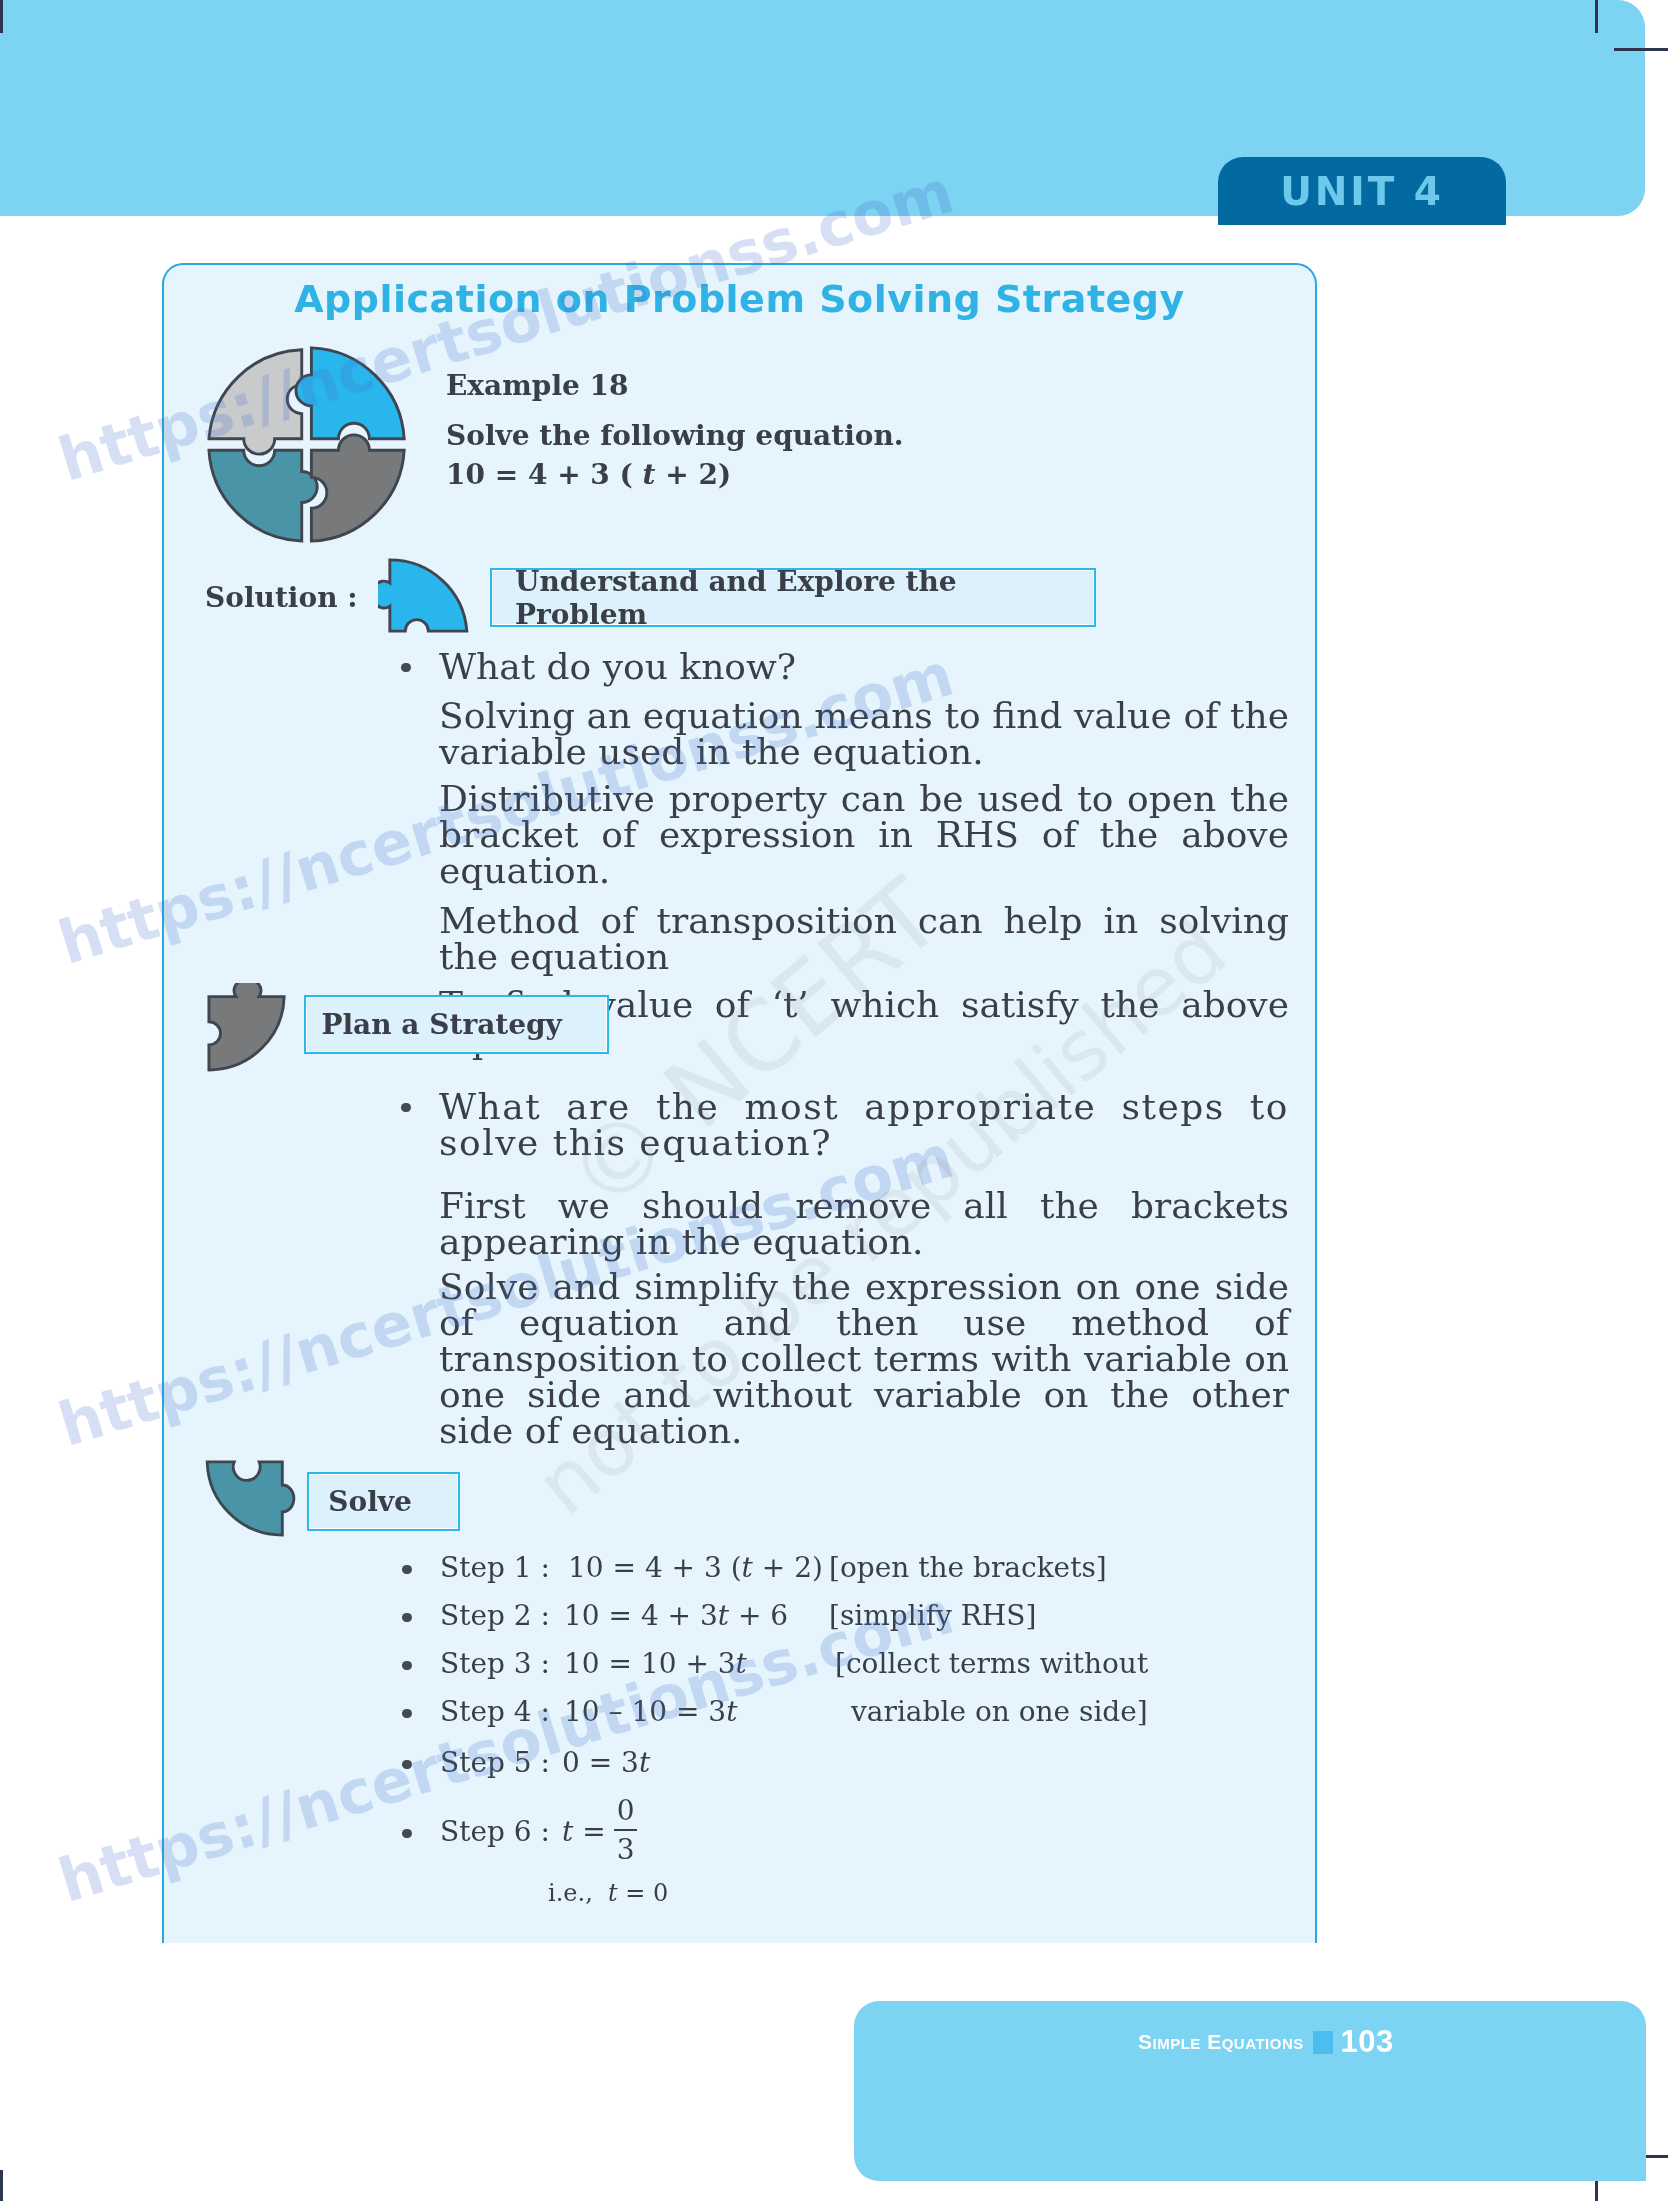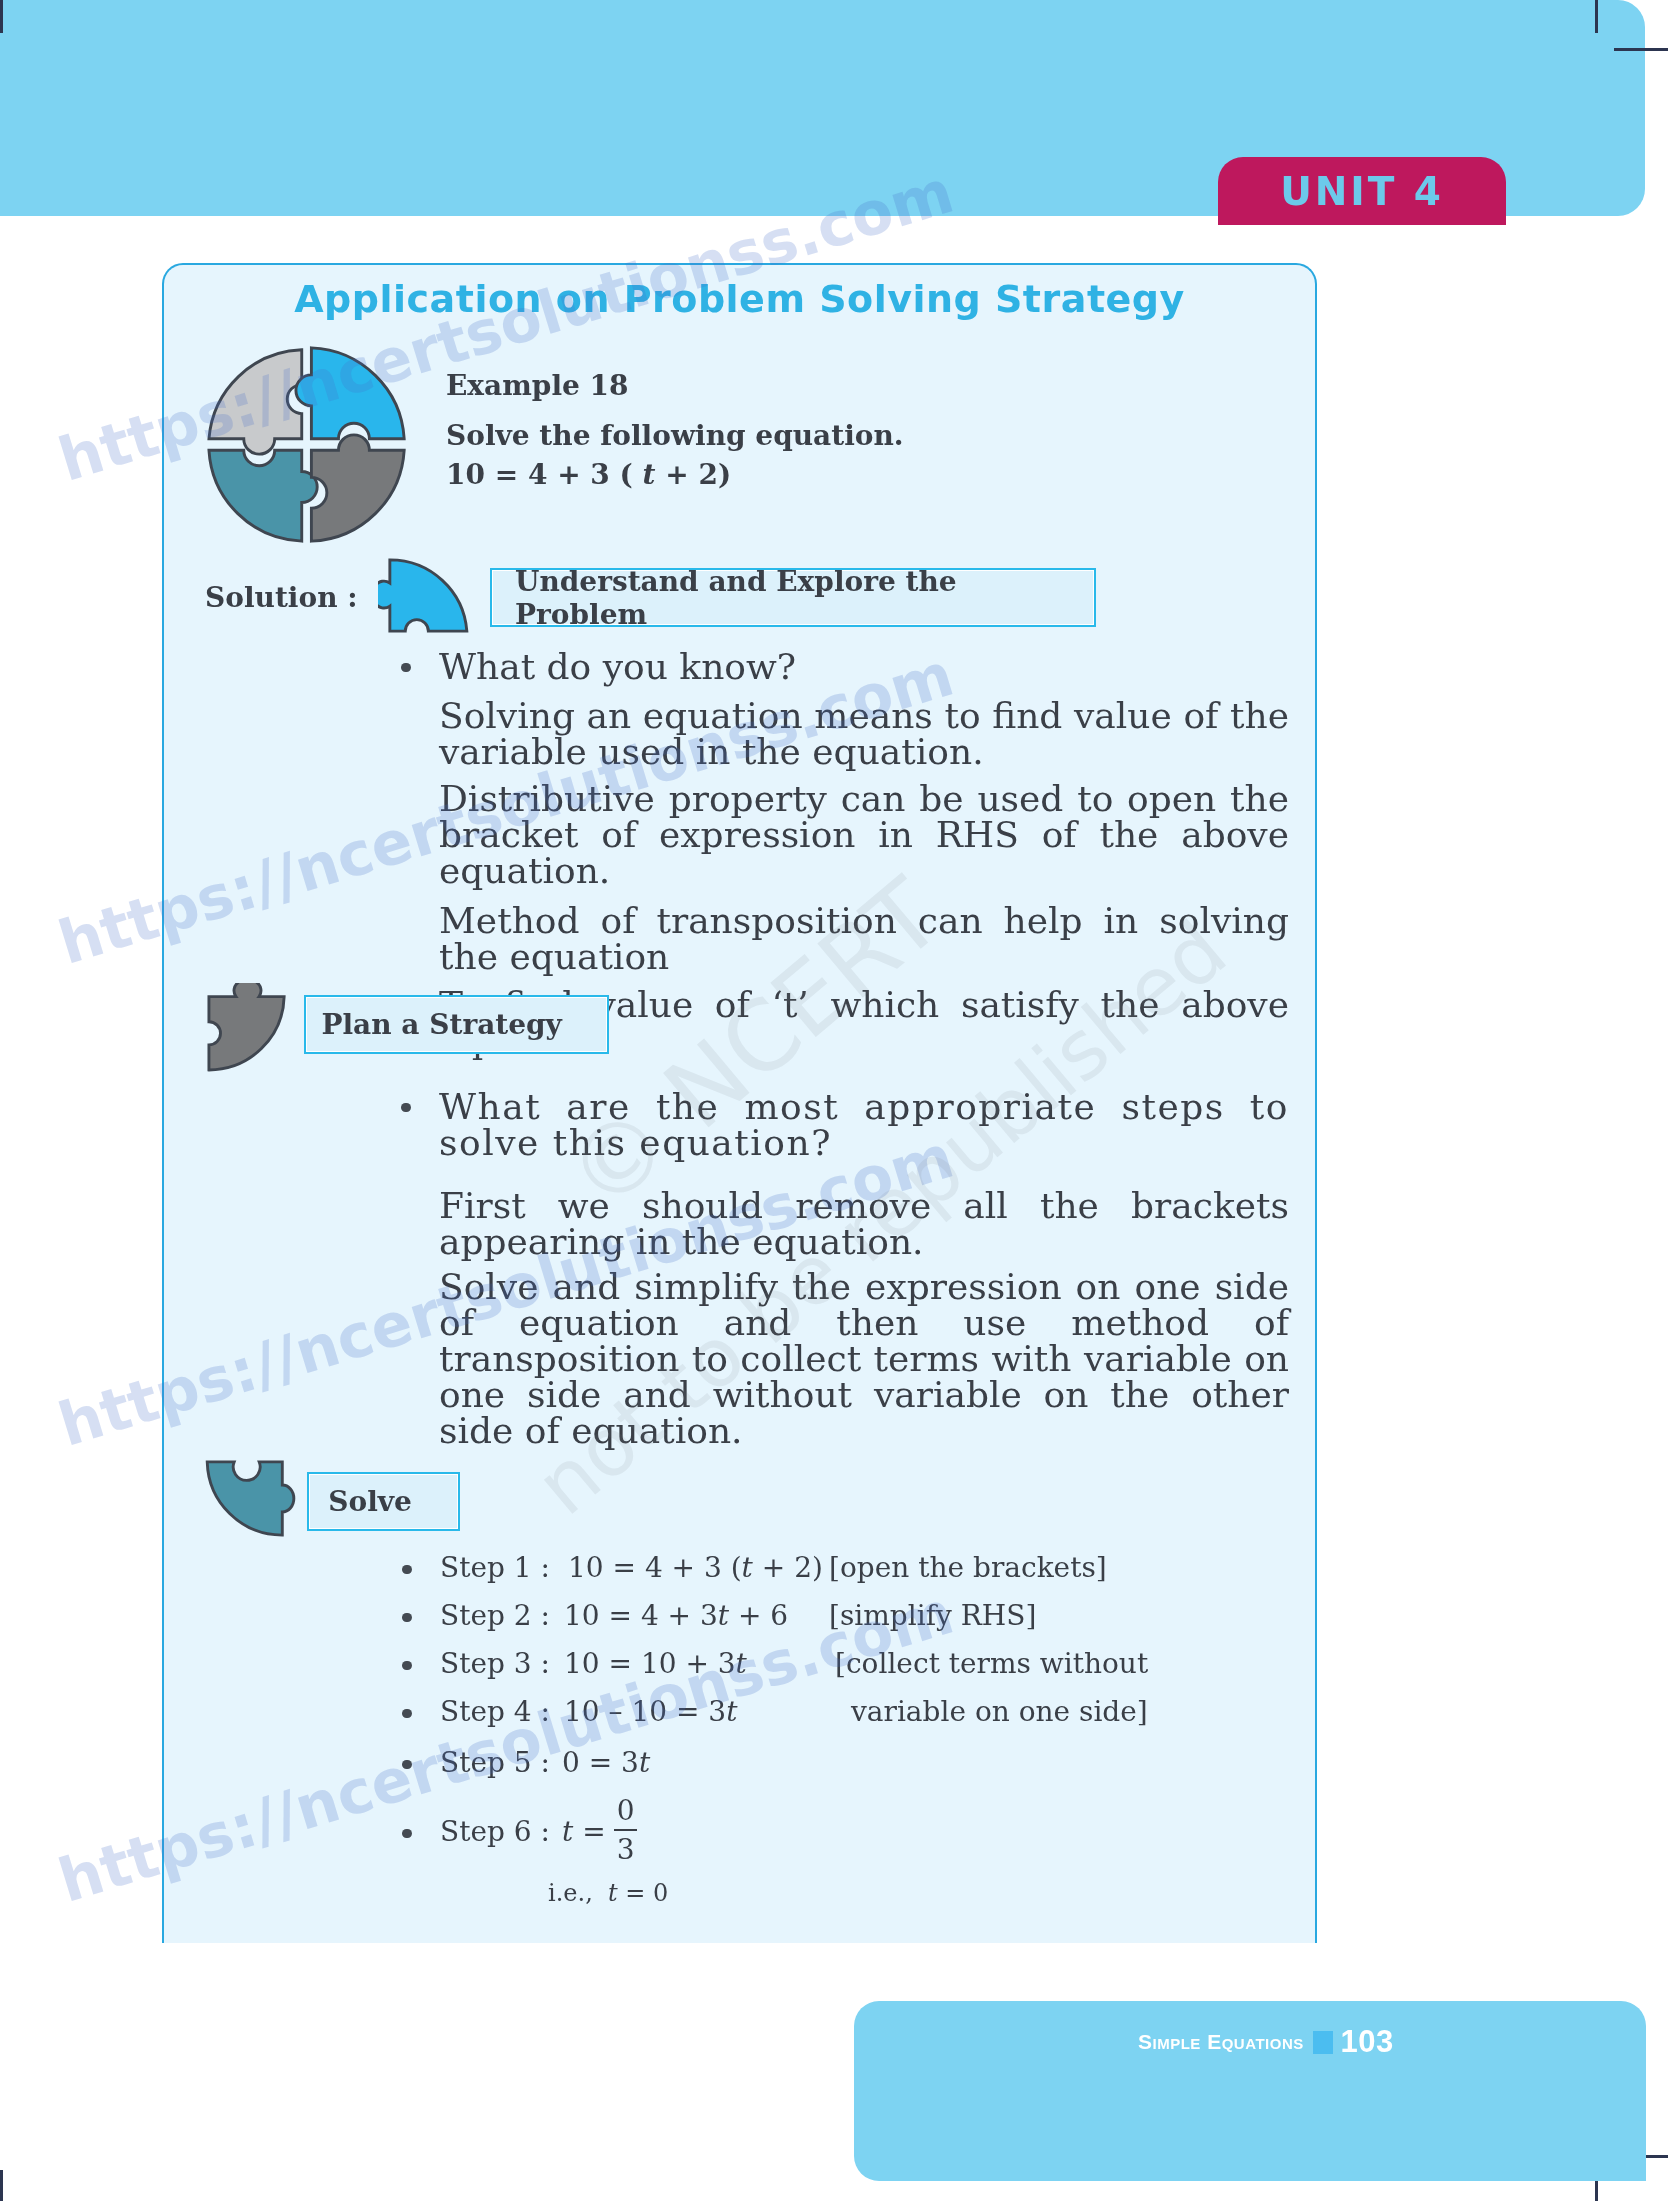--- a/index.html
+++ b/index.html
@@ -8,21 +8,21 @@
     background: #ffffff;
     font-family: "DejaVu Serif", serif;
     color: #3a3f47;
   }
   .header-band {
     position: absolute; left: 0; top: 0; width: 1645px; height: 216px;
     background: #7dd3f2; border-radius: 0 27px 27px 0;
   }
   .unit-tab {
     position: absolute; left: 1218px; top: 157px; width: 288px; height: 68px;
-    background: #be185d; border-radius: 25px 25px 0 0;
+    background: #0369a1; border-radius: 25px 25px 0 0;
     display: flex; align-items: center; justify-content: center;
   }
   .unit-tab span {
     font-family: "DejaVu Sans", sans-serif; font-weight: bold;
     font-size: 39px; letter-spacing: 2.9px; color: #6cc9ea;
   }
   .crop { position: absolute; background: #2c3550; }
   .content-box {
     position: absolute; left: 162px; top: 263px; width: 1155px; height: 1680px;
     background: #e6f5fd;

